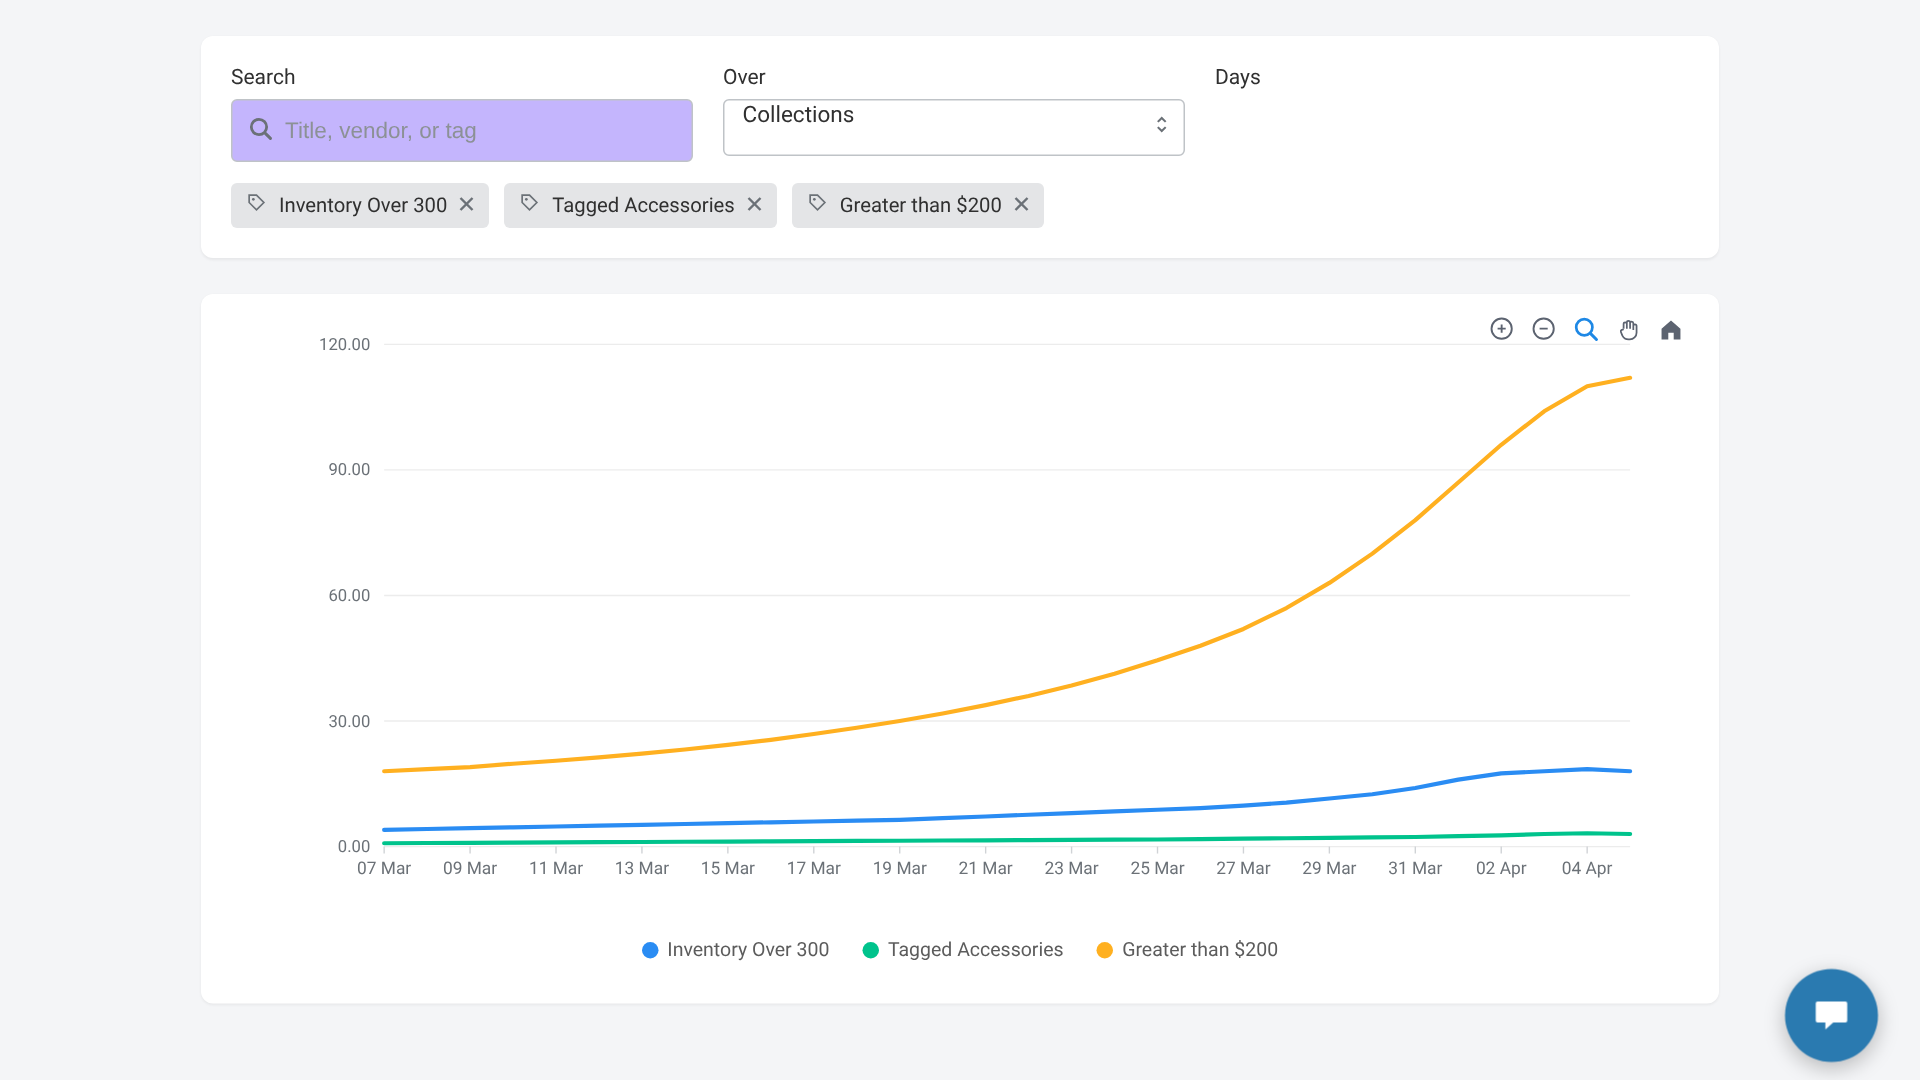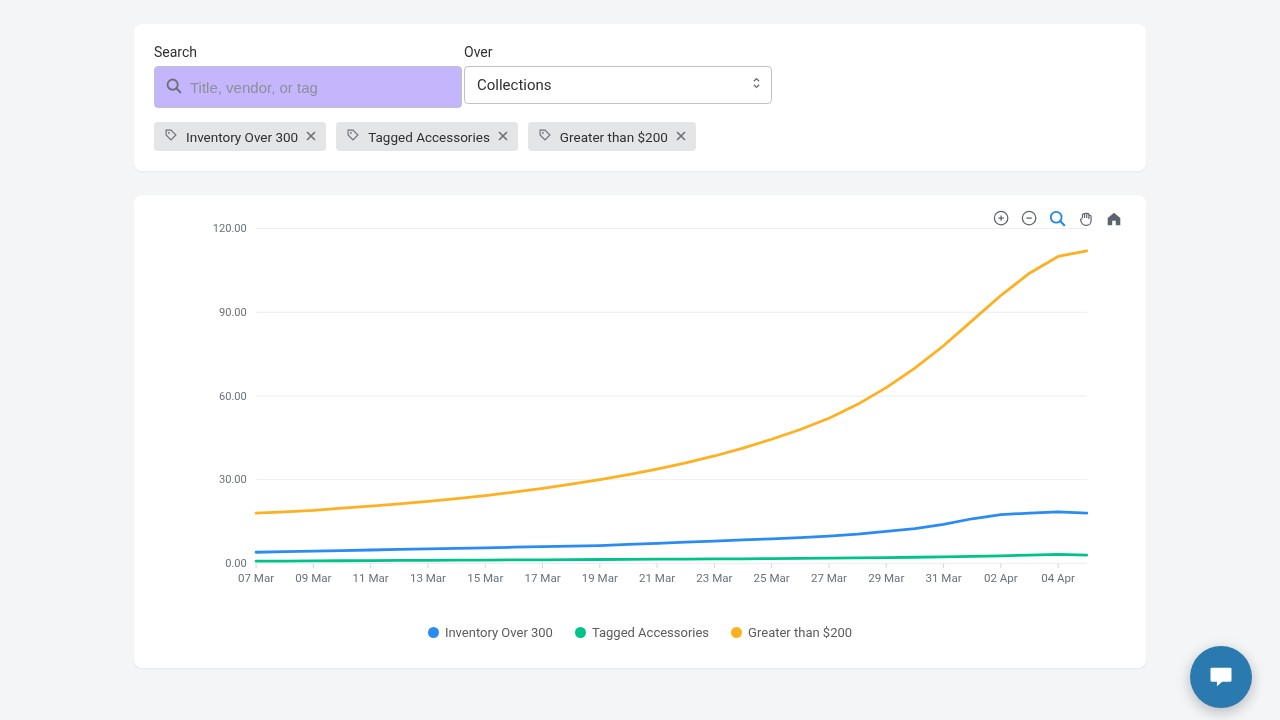--- a/index.html
+++ b/index.html
@@ -12,21 +12,21 @@
   height: 720px;
   overflow: hidden;
 }
 .card {
   background: #ffffff;
   border-radius: 8px;
   box-shadow: 0 1px 2px rgba(0,0,0,0.06);
   margin: 24px 134px 0 134px;
   padding: 20px;
 }
-.filter-row { display: flex; gap: 2px; }
+.filter-row { display: flex; gap: 20px; }
 .filter-group { display: flex; flex-direction: column; gap: 6px; }
 .filter-group.search { flex: 0 0 308px; }
 .filter-group.type   { flex: 0 0 308px; }
 .filter-group.days   { flex: 0 0 308px; }
 .filter-label { font-size: 14px; color: #303030; }
 .input-wrap {
   display: flex;
   align-items: center;
   border: 1px solid #bfc3c7;
   border-radius: 4px;
@@ -41,21 +41,20 @@
   flex: 1;
   background: transparent;
 }
 .input-wrap input::placeholder { color: #8c9196; }
 .select-wrap {
   position: relative;
   border: 1px solid #bfc3c7;
   border-radius: 4px;
   height: 38px;
   display: flex;
-  align-items: center;
   padding: 0 50px 0 12px;
   background: #fff;
   font-size: 15px;
 }
 .select-caret {
   position: absolute;
   right: 10px;
   top: 50%;
   transform: translateY(-50%);
   color: #6b7177;
@@ -146,20 +145,21 @@
         <span>Collections</span>
         <span class="select-caret">
           <svg width="9" height="14" viewBox="0 0 10 16">
               <path d="M2 6 L5 3 L8 6" fill="none" stroke="currentColor" stroke-width="1.6"></path>
               <path d="M2 10 L5 13 L8 10" fill="none" stroke="currentColor" stroke-width="1.6"></path>
             </svg>
         </span>
       </div>
     </div>
     <div class="filter-group days">
+      <span class="filter-label">Days</span>
     </div>
   </div>
   <div class="chips" id="chips">
       <div class="chip">
         <span><svg width="14" height="14" viewBox="0 0 20 20">
             <path d="M3 3 h7 l7 7 -7 7 -7 -7 Z" fill="none" stroke="#6b7177" stroke-width="1.6"></path>
             <circle cx="7" cy="7" r="1.3" fill="#6b7177"></circle>
           </svg></span>
         <span>Inventory Over 300</span>
         <span class="remove"><svg width="10" height="10" viewBox="0 0 10 10">

